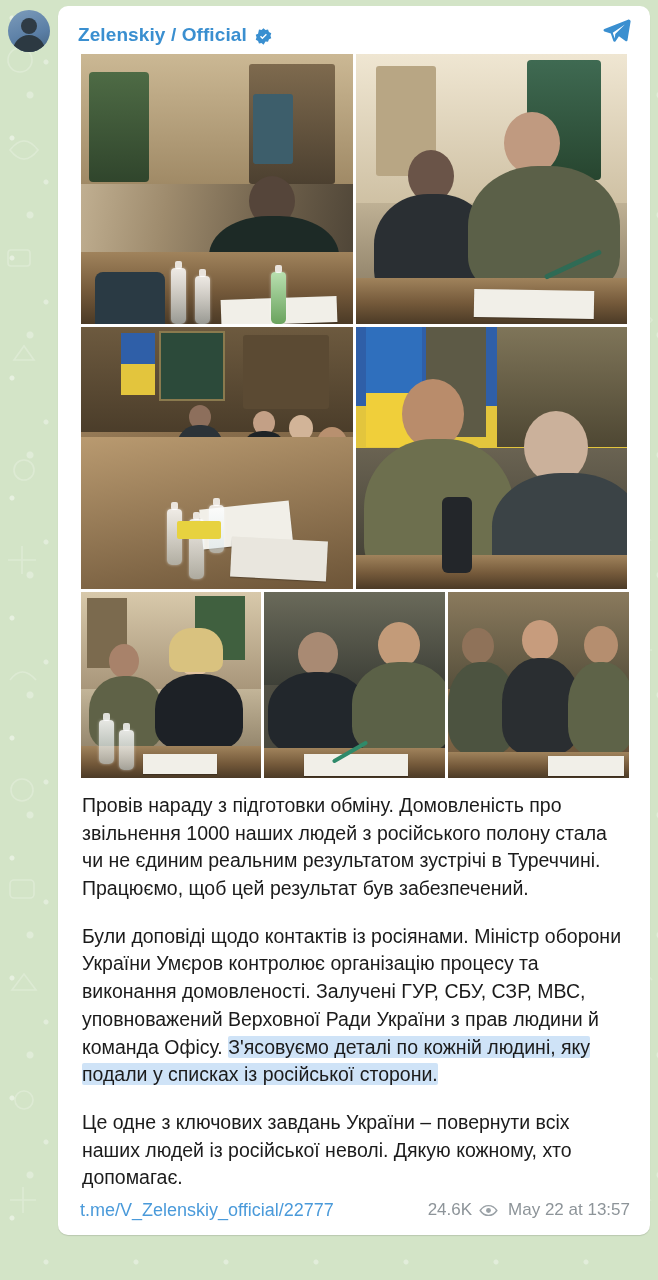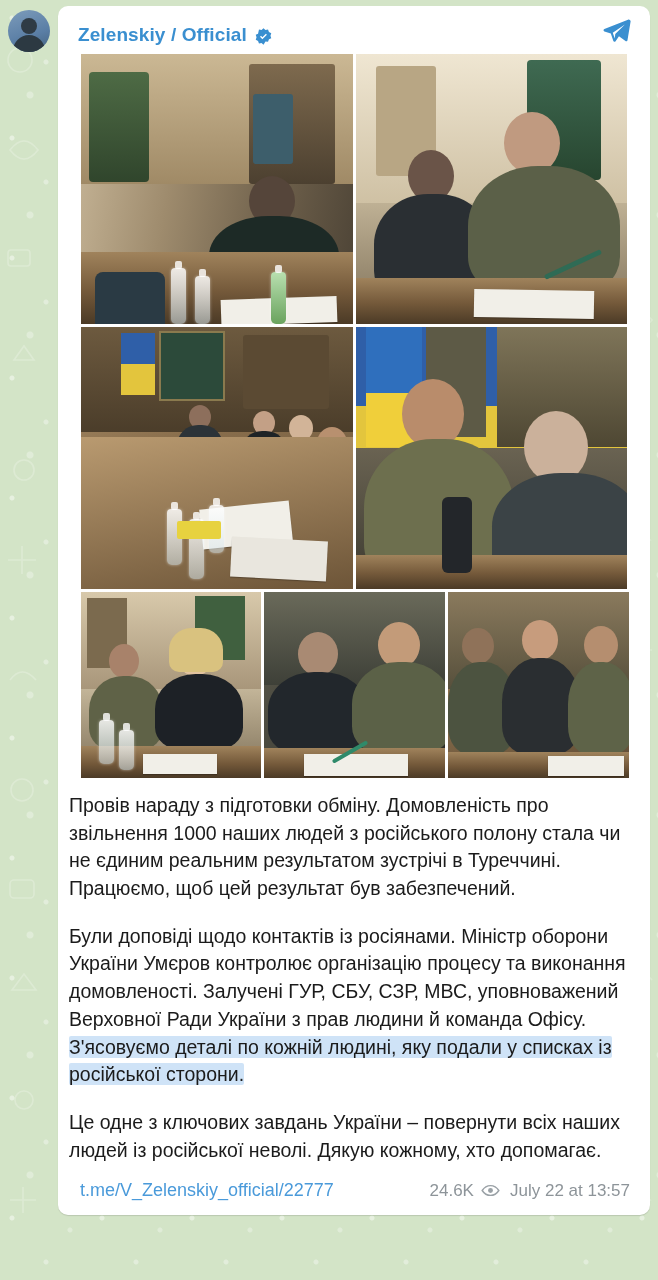--- a/index.html
+++ b/index.html
@@ -185,27 +185,27 @@
     border-radius: 2px;
   }
   .paper {
     position: absolute;
     background: #f1efe8;
     box-shadow: 0 1px 1px rgba(0,0,0,0.25);
   }
 
   
   .body-text {
-    padding: 14px 22px 2px 11px;
+    padding: 14px 22px 2px 24px;
     color: #1b1b1b;
     font-size: 19.5px;
     line-height: 1.42;
   }
   .body-text p { margin: 0 0 20px 0; }
-  .body-text p:last-child { margin-bottom: 12px; }
+  .body-text p:last-child { margin-bottom: 4px; }
   .hl {
     background: #cfe3f7;
     border-radius: 2px;
     box-decoration-break: clone;
     -webkit-box-decoration-break: clone;
   }
   .footer {
     display: flex;
     align-items: center;
     padding: 2px 20px 14px 22px;
@@ -404,18 +404,18 @@
     </div>
 
     <div class="footer">
       <a class="post-link" href="#">t.me/V_Zelenskiy_official/22777</a>
       <span class="meta">
         <span class="views">24.6K</span>
         <svg class="eye-icon" viewBox="0 0 24 16">
           <path fill="none" stroke="currentColor" stroke-width="1.8" d="M1.5 8S5.5 1.8 12 1.8 22.5 8 22.5 8 18.5 14.2 12 14.2 1.5 8 1.5 8z"></path>
           <circle cx="12" cy="8" r="3.1" fill="currentColor"></circle>
         </svg>
-        <span class="date">July 22 at 13:57</span>
+        <span class="date">May 22 at 13:57</span>
       </span>
     </div>
 
   </div>
 </div>
 
 </body></html>

